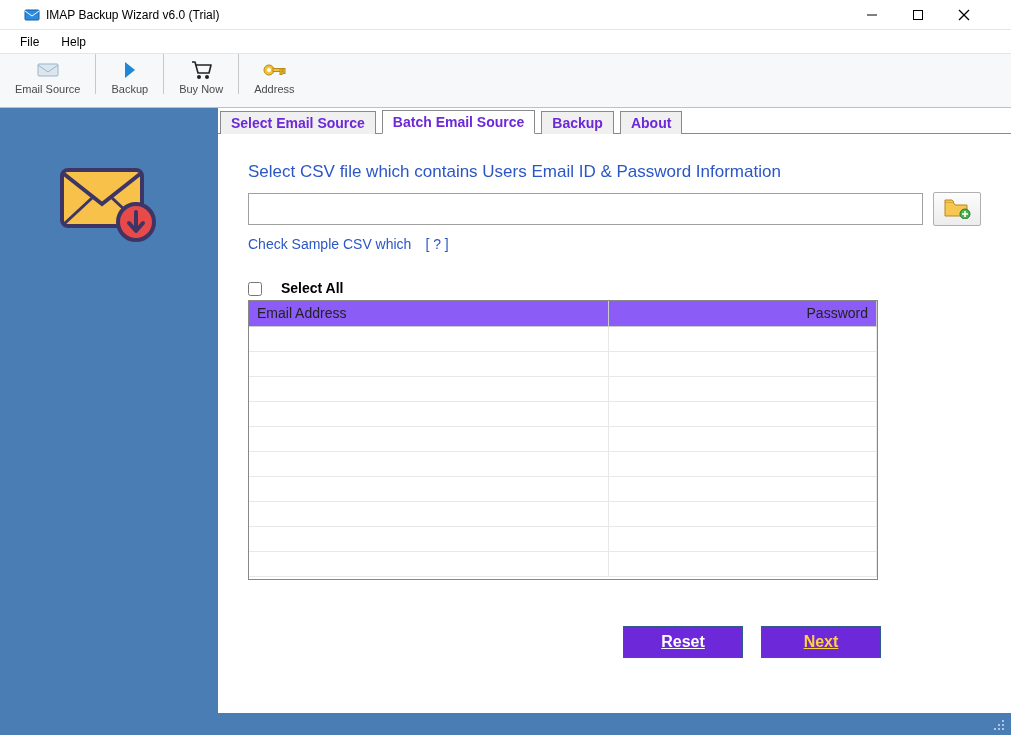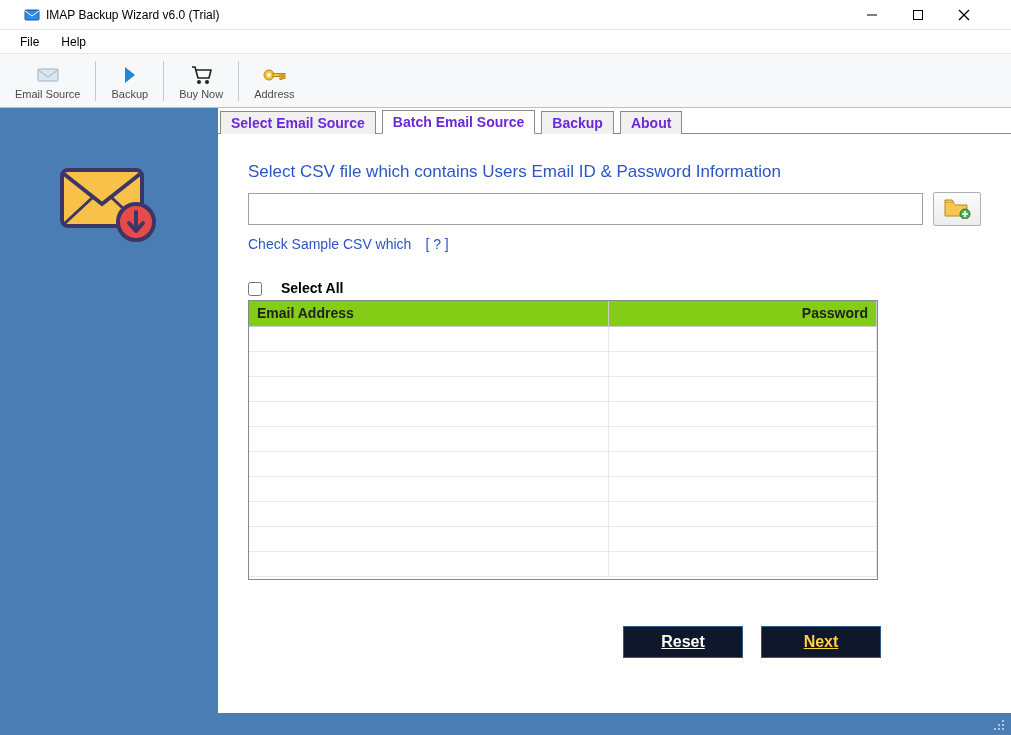--- a/index.html
+++ b/index.html
@@ -10,21 +10,21 @@
 .title-icon { width: 16px; height: 16px; margin-right: 6px; display: inline-flex; align-items: center; justify-content: center; }
 .title-text { font-size: 12px; color: #000; flex: 1; }
 .win-controls { display: flex; gap: 0; }
 .win-btn { width: 46px; height: 30px; display: flex; align-items: center; justify-content: center; background: transparent; border: none; cursor: pointer; font-size: 14px; }
 
 
 .menu-bar { height: 24px; background: #fff; display: flex; align-items: center; padding: 0 16px; gap: 14px; border-bottom: 1px solid #e5e5e5; }
 .menu-item { font-size: 12px; color: #000; cursor: pointer; padding: 2px 4px; }
 
 
-.toolbar { height: 54px; background: #f7f8fa; display: flex; align-items: center; padding: 0 6px; gap: 2px; border-bottom: 1px solid #c0c0c0; }
+.toolbar { height: 54px; background: #f7f8fa; display: flex; align-items: flex-start; padding: 0 6px; gap: 2px; border-bottom: 1px solid #c0c0c0; }
 .tool-btn { display: flex; flex-direction: column; align-items: center; justify-content: center; padding: 2px 8px; border: 1px solid transparent; border-radius: 3px; cursor: pointer; min-width: 50px; }
 .tool-btn .icon { height: 26px; display: flex; align-items: center; justify-content: center; }
 .tool-btn .label { font-size: 11px; color: #4a4a4a; }
 .tool-sep { width: 1px; height: 40px; background: #c8c8c8; margin: 0 4px; }
 
 
 .main { display: flex; height: calc(735px - 30px - 24px - 54px - 22px); }
 .sidebar { width: 218px; background: #4a7db4; display: flex; flex-direction: column; align-items: center; padding-top: 50px; }
 .sidebar-icon { width: 110px; height: 90px; }
 
@@ -44,30 +44,30 @@
 .browse-btn { width: 48px; height: 34px; border: 1px solid #b0b0b0; background: linear-gradient(#fcfcfc,#ececec); border-radius: 2px; cursor: pointer; display: flex; align-items: center; justify-content: center; }
 
 .sample-row { display: flex; align-items: center; gap: 14px; margin-bottom: 28px; }
 .link { color: #2a56c6; font-size: 14px; cursor: pointer; }
 
 .select-all-row { display: flex; align-items: flex-end; gap: 19px; margin-bottom: 4px; }
 .select-all-row input { width: 14px; height: 14px; }
 .select-all-row label { font-weight: bold; font-size: 14px; }
 
 .grid { border: 1px solid #888; width: 630px; height: 280px; overflow: hidden; }
-.grid-header { display: flex; height: 26px; background: #84cc16; font-weight: bold; }
+.grid-header { display: flex; height: 26px; background: #8b5cf6; }
 .grid-header .col { padding: 4px 8px; font-size: 14px; color: #222; border-right: 1px solid #ccc; border-bottom: 1px solid #ccc; }
 .col-email { width: 360px; }
 .col-pass { flex: 1; text-align: right; }
 .grid-body { }
 .grid-row { display: flex; height: 25px; }
 .grid-row .cell { border-right: 1px solid #e8e8e8; border-bottom: 1px solid #e8e8e8; padding: 3px 8px; font-size: 12px; }
 
 .bottom-actions { display: flex; justify-content: flex-end; gap: 18px; margin-top: 46px; padding-right: 100px; }
-.big-btn { width: 120px; height: 32px; background: #0f172a; border: 1px solid #2f5a8a; color: #fff; font-size: 16px; font-weight: bold; cursor: pointer; display: flex; align-items: center; justify-content: center; text-decoration: underline; }
+.big-btn { width: 120px; height: 32px; background: #6d28d9; border: 1px solid #2f5a8a; color: #fff; font-size: 16px; font-weight: bold; cursor: pointer; display: flex; align-items: center; justify-content: center; text-decoration: underline; }
 .big-btn.next { color: #ffd040; }
 
 
 .status-bar { height: 22px; background: #4a7db4; display: flex; justify-content: flex-end; align-items: center; padding: 0 6px; }
 .resize-grip { width: 14px; height: 14px; }
 
 </style>
 </head>
 <body>
 

